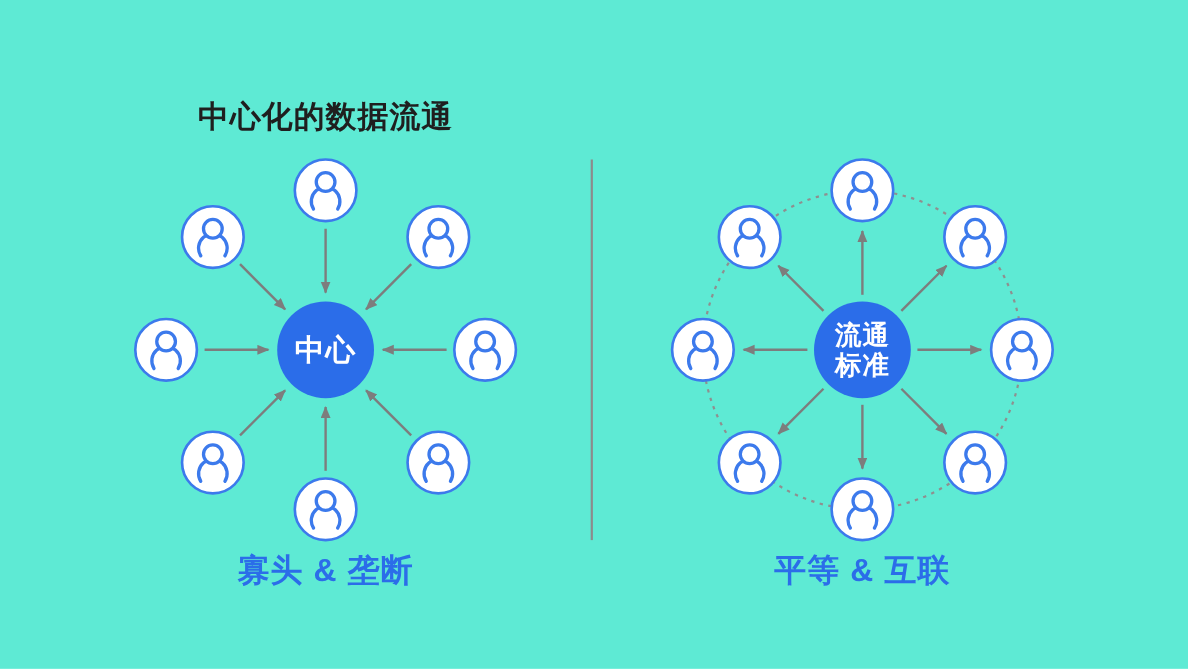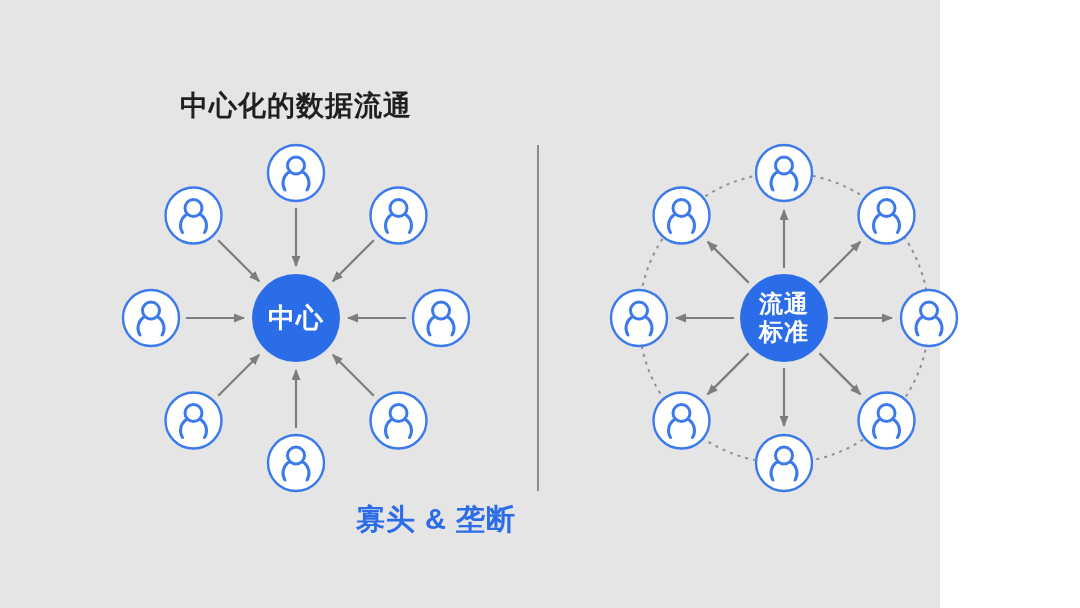--- a/index.html
+++ b/index.html
@@ -4,22 +4,22 @@
 <style>
   html, body { margin: 0; padding: 0; }
   body {
     width: 1080px; height: 608px;
     background: #ffffff;
     font-family: "Liberation Sans", sans-serif;
     overflow: hidden;
   }
   .canvas {
     position: relative;
-    width: 940px; height: 608px;
-    background: #e5e5e5;
+    width: 1080px; height: 608px;
+    background: #5eead4;
   }
   .panel {
     position: absolute;
     top: 0;
     width: 440px; height: 608px;
   }
   .panel.left  { left: 76px; }
   .panel.right { left: 564px; }
   .panel-title {
     position: absolute;
@@ -34,21 +34,21 @@
     color: var(--title-color, #1f1f1f);
   }
   .net-svg {
     position: absolute;
     top: 128px; left: 30px;
   }
   .caption {
     position: absolute;
     top: 502px; left: 0;
     width: 100%;
-    text-align: right;
+    text-align: center;
     font-size: 29px;
     line-height: 34px;
     font-weight: 700;
     letter-spacing: 1px;
     color: var(--accent-blue, #2b6de9);
   }
   .divider {
     position: absolute;
     left: 537px; top: 145px;
     width: 2px; height: 346px;
@@ -181,15 +181,16 @@
           <circle cx="0" cy="0" r="28" fill="#ffffff" stroke="#3c7aec" stroke-width="2.4"></circle>
           <path d="M -11 17 A 13 13 0 1 1 11 17" fill="none" stroke="#3c7aec" stroke-width="3" stroke-linecap="round"></path>
           <circle cx="0" cy="-7.5" r="8.5" fill="#ffffff" stroke="#3c7aec" stroke-width="3"></circle>
         </g>
         <g transform="translate(87.5,87.5)">
           <circle cx="0" cy="0" r="28" fill="#ffffff" stroke="#3c7aec" stroke-width="2.4"></circle>
           <path d="M -11 17 A 13 13 0 1 1 11 17" fill="none" stroke="#3c7aec" stroke-width="3" stroke-linecap="round"></path>
           <circle cx="0" cy="-7.5" r="8.5" fill="#ffffff" stroke="#3c7aec" stroke-width="3"></circle>
         </g>
       </svg>
+    <div class="caption">平等 &amp; 互联</div>
   </section>
 
 </div>
 
 </body></html>

